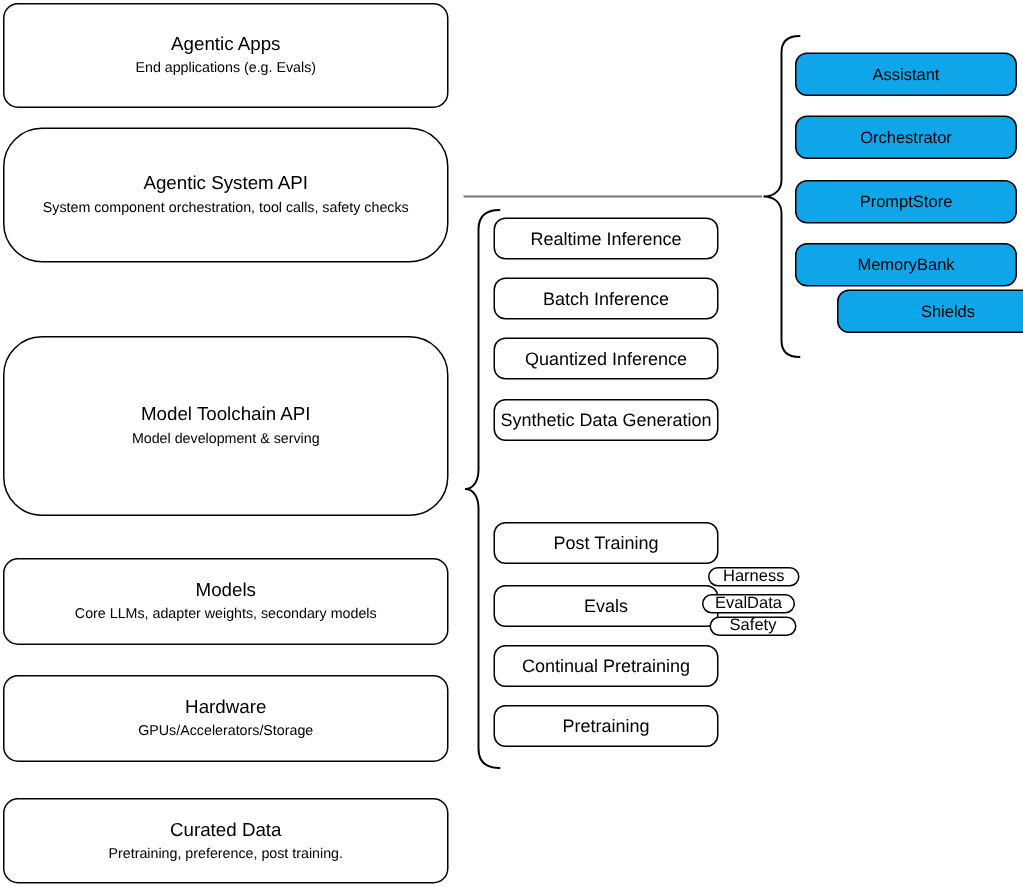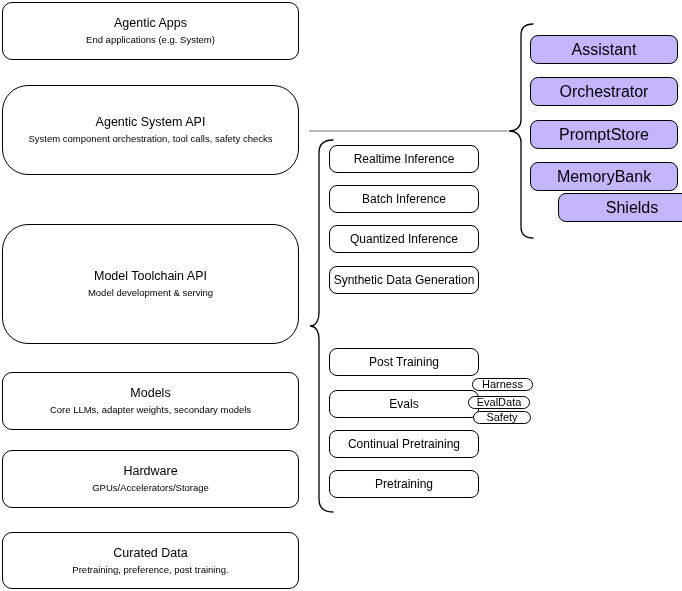--- a/index.html
+++ b/index.html
@@ -59,25 +59,25 @@
   }
   
   .rbox {
     position: absolute;
     left: 530px;
     width: 148px;
     height: 29px;
     box-sizing: border-box;
     border: 1.3px solid #000000;
     border-radius: 8px;
-    background: #c4b5fd;
+    background: #0ea5e9;
     display: flex;
     align-items: center;
     justify-content: center;
-    font-size: 16px;
+    font-size: 11px;
     white-space: nowrap;
   }
   
   .pill {
     position: absolute;
     box-sizing: border-box;
     border: 1.2px solid #000000;
     border-radius: 7px;
     background: #ffffff;
     display: flex;
@@ -101,23 +101,23 @@
 
   <svg class="overlay" width="682" height="591" viewBox="0 0 682 591">
 
     <path d="M 309 131 L 508 131" fill="none" stroke="#777777" stroke-width="1.2"></path>
 
     <path d="M 333 140 C 323 140 319 145 319 153 L 319 313 C 319 320 316 326 310 326 C 316 326 319 332 319 339 L 319 499 C 319 507 323 512 333 512" fill="none" stroke="#000000" stroke-width="1.3" stroke-linecap="round"></path>
 
     <path d="M 533 24 C 525 24 521 28 521 35 L 521 120 C 521 126 517 131 509 131 C 517 131 521 136 521 142 L 521 227 C 521 234 525 238 533 238" fill="none" stroke="#000000" stroke-width="1.3" stroke-linecap="round"></path>
   </svg>
 
-  <div class="lbox" style="top:2px;height:58px;border-radius:10px;">
+  <div class="lbox" style="top:2px;height:70px;border-radius:10px;">
     <div class="btitle">Agentic Apps</div>
-    <div class="bsub">End applications (e.g. System)</div>
+    <div class="bsub">End applications (e.g. Evals)</div>
   </div>
 
   <div class="lbox" style="top:85px;height:90px;border-radius:26px;">
     <div class="btitle">Agentic System API</div>
     <div class="bsub">System component orchestration, tool calls, safety checks</div>
   </div>
 
   <div class="lbox" style="top:224px;height:120px;border-radius:26px;">
     <div class="btitle">Model Toolchain API</div>
     <div class="bsub">Model development &amp; serving</div>

